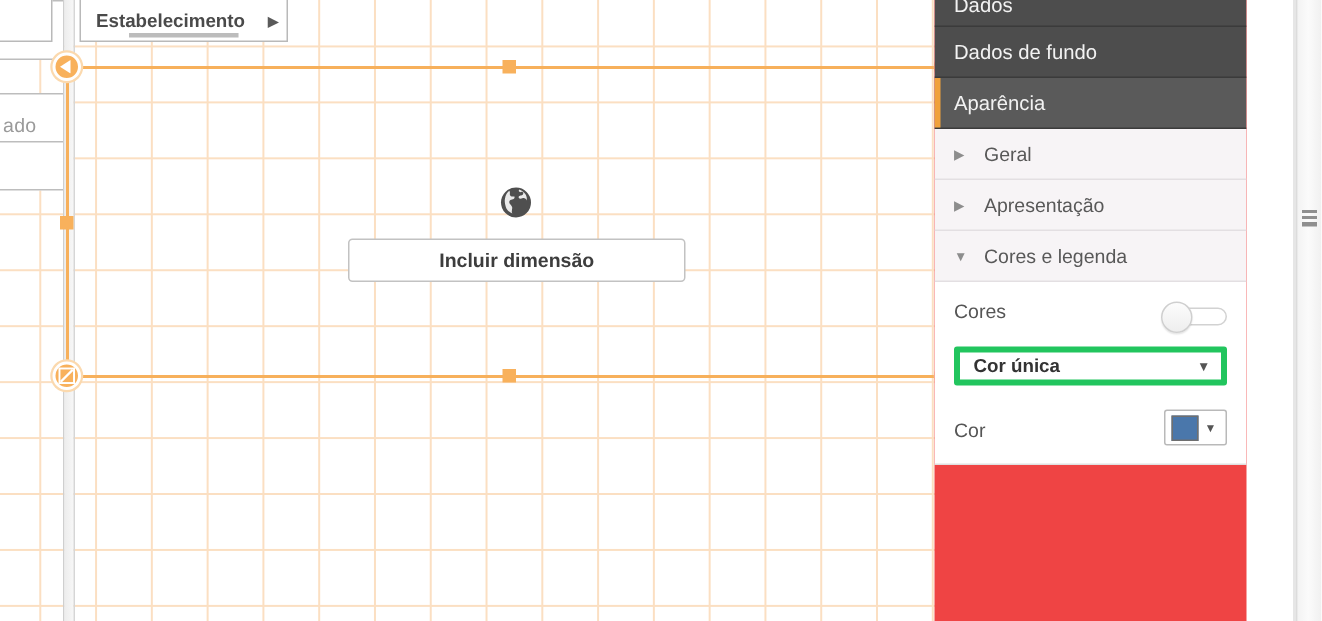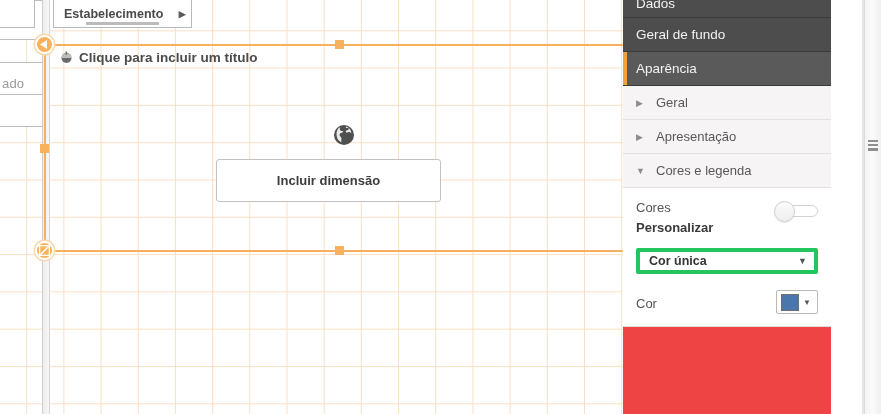--- a/index.html
+++ b/index.html
@@ -373,45 +373,35 @@
         </svg>
       </div>
       <div class="sel-handle" style="left:580px; top:197px;">
         <svg width="11" height="11" viewBox="0 0 11 11">
           <rect x="0.5" y="0.5" width="10" height="10" fill="none" stroke="#ffffff" stroke-width="1.6"></rect>
           <line x1="1.5" y1="9.5" x2="9.5" y2="1.5" stroke="#ffffff" stroke-width="1.6"></line>
         </svg>
       </div>
     </div>
 
-    <div class="obj-title" style="left:60px; top:50px;">
-      <span class="title-glyph">
-        <svg width="13" height="13" viewBox="0 0 13 13">
-          <circle cx="6.5" cy="7" r="5" fill="#6a6a6a"></circle>
-          <path d="M1.5 7 A5 5 0 0 1 11.5 7 Z" fill="#bdbdbd"></path>
-          <rect x="5.6" y="0.5" width="1.6" height="3" fill="#6a6a6a"></rect>
-        </svg>
-      </span>
-      <span>Clique para incluir um título</span>
-    </div>
 
     <div class="globe-icon" style="left:333px; top:124px;">
       <svg width="22" height="22" viewBox="0 0 22 22">
         <circle cx="11" cy="11" r="10" fill="#4f4f4f"></circle>
         <path d="M6.5 3.2 C7.6 4.6 6.2 5.6 7.4 6.6 C8.6 7.6 10.4 6.2 10.0 7.8
                  C9.6 9.4 7.2 8.6 6.6 10.2 C6.0 11.8 8.0 12.4 8.4 14.0
                  C8.8 15.6 7.6 17.0 8.6 18.4 C7.0 17.8 5.6 16.6 4.6 15.0
                  C4.0 13.2 3.2 11.0 3.6 8.6 C4.0 6.2 5.0 4.2 6.5 3.2 Z" fill="#e9e9e9"></path>
         <path d="M13.2 2.4 C12.2 3.4 13.4 4.4 14.4 4.0 C15.4 3.6 16.4 4.6 15.6 5.6
                  C14.8 6.6 13.2 6.0 12.8 7.2 C12.4 8.4 14.0 8.8 15.2 8.2
                  C16.4 7.6 17.8 8.4 18.2 9.6 C18.6 7.0 17.2 4.0 13.2 2.4 Z" fill="#e9e9e9"></path>
       </svg>
     </div>
 
-    <div class="dim-button" style="left:216px; top:159px; width:225px; height:43px;">
+    <div class="dim-button" style="left:232px; top:159px; width:225px; height:29px;">
       <span>Incluir dimensão</span>
     </div>
 
     <div class="left-strip">
       <div class="ls-grid"></div>
       <div class="ls-box b1"></div>
       <div class="ls-box b2"></div>
       <div class="ls-box b3"></div>
       <div class="ls-label">ado</div>
     </div>
@@ -428,21 +418,21 @@
     </div>
   </div>
 
   <div class="props">
 
     <div class="acc-dark partial">
       <span>Dados</span>
     </div>
 
     <div class="acc-dark">
-      <span>Geral de fundo</span>
+      <span>Dados de fundo</span>
     </div>
 
 
     <div class="acc-dark active">
       <span>Aparência</span>
     </div>
 
     <div class="acc-light">
       <span class="tri">▶</span>
       <span class="txt">Geral</span>
@@ -455,21 +445,20 @@
 
     <div class="acc-light">
       <span class="tri down">▼</span>
       <span class="txt">Cores e legenda</span>
     </div>
 
     <div class="prop-body">
       <div class="row">
         <div class="lbl-col">
           <span class="lbl-a">Cores</span>
-          <span class="lbl-b">Personalizar</span>
         </div>
         <div class="toggle">
           <span class="track"></span>
           <span class="knob"></span>
         </div>
       </div>
 
       <div class="select-box">
         <span>Cor única</span>
         <span class="arr">▼</span>

